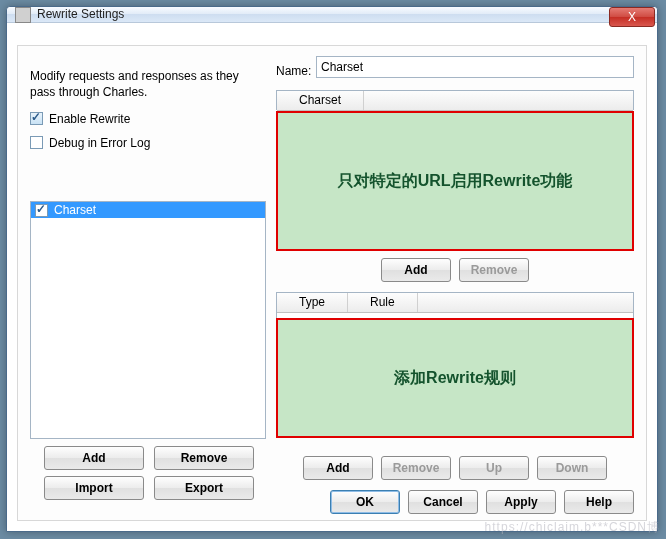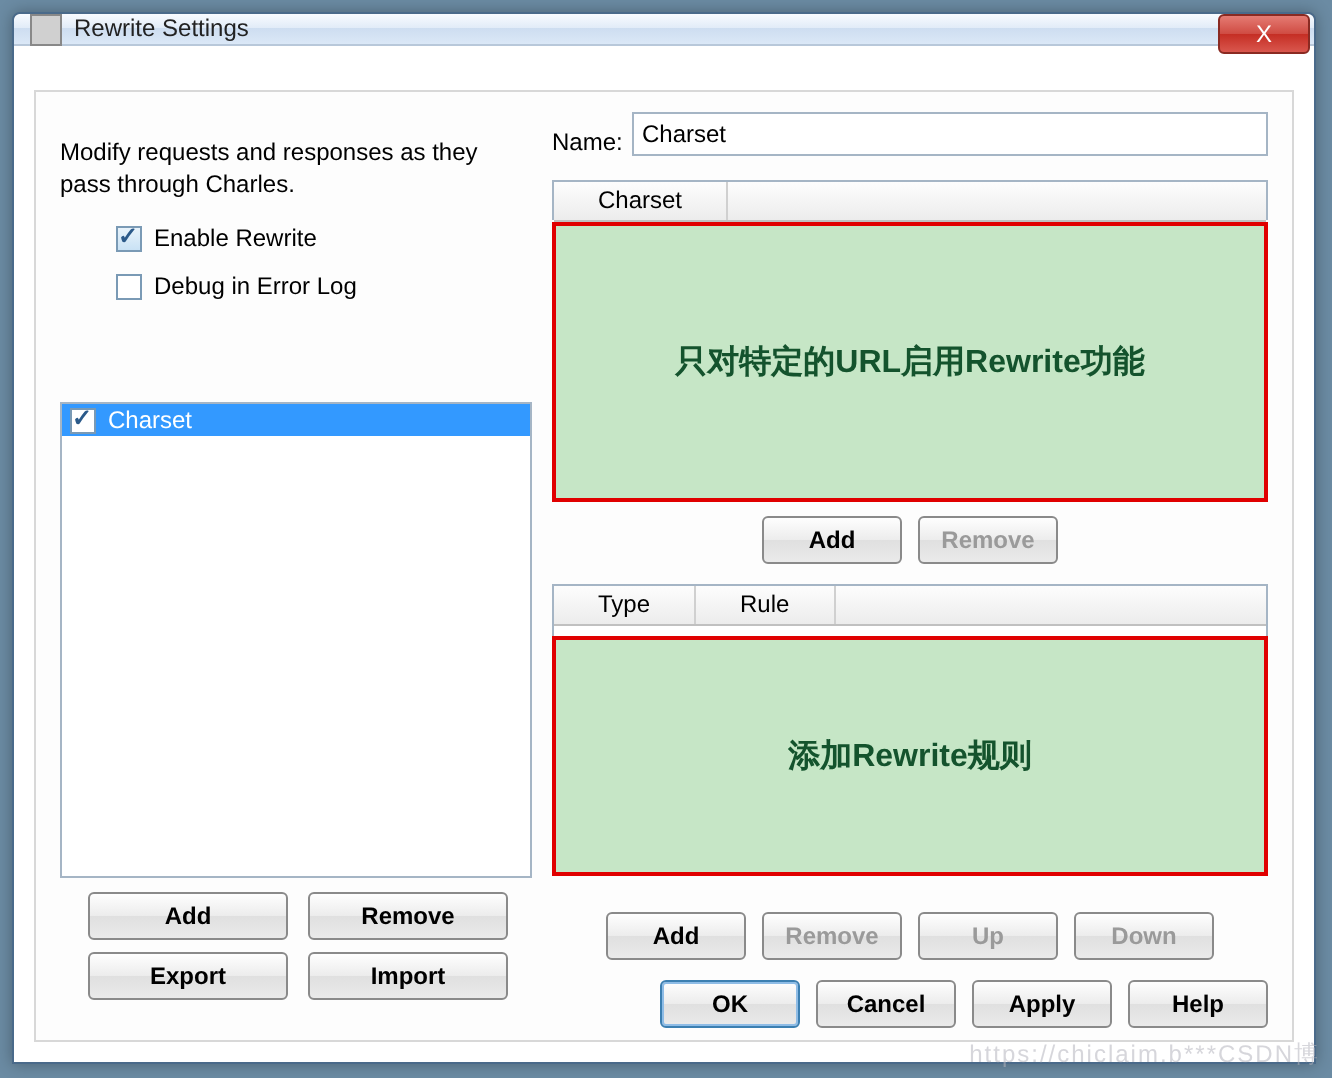--- a/index.html
+++ b/index.html
@@ -49,21 +49,21 @@
     cursor: pointer;
   }
   .client {
     position: absolute;
     left: 10px; top: 38px; right: 10px; bottom: 10px;
     border: 1px solid #d8d8d8;
     background: #fdfdfd;
     padding: 10px 12px 8px 12px;
   }
   .desc { line-height: 16px; margin-bottom: 12px; width: 220px; margin-top: 12px;}
-  .chk-row { display: flex; align-items: center; margin-bottom: 10px; margin-left: 28px; }
+  .chk-row { display: flex; margin-bottom: 10px; }
   .chk {
     width: 13px; height: 13px;
     border: 1px solid #7a9ab5;
     background: #fff;
     margin-right: 6px;
     position: relative;
     cursor: pointer;
     flex-shrink: 0;
   }
   .chk.checked { background: linear-gradient(to bottom,#e8f3fb,#c9e2f5); }
@@ -218,22 +218,22 @@
     <div class="set-list">
       <div class="set-item">
         <span class="chk checked"></span>
         <span>Charset</span>
       </div>
     </div>
 
     <div class="left-btns">
       <button class="btn">Add</button>
       <button class="btn">Remove</button>
+      <button class="btn">Import</button>
       <button class="btn">Export</button>
-      <button class="btn">Import</button>
     </div>
 
     <div class="right-col">
 
       <div class="name-row">
         <label>Name:</label>
         <input type="text" value="Charset" style="">
       </div>
 
       <div class="table-box" style="height:20px;">

